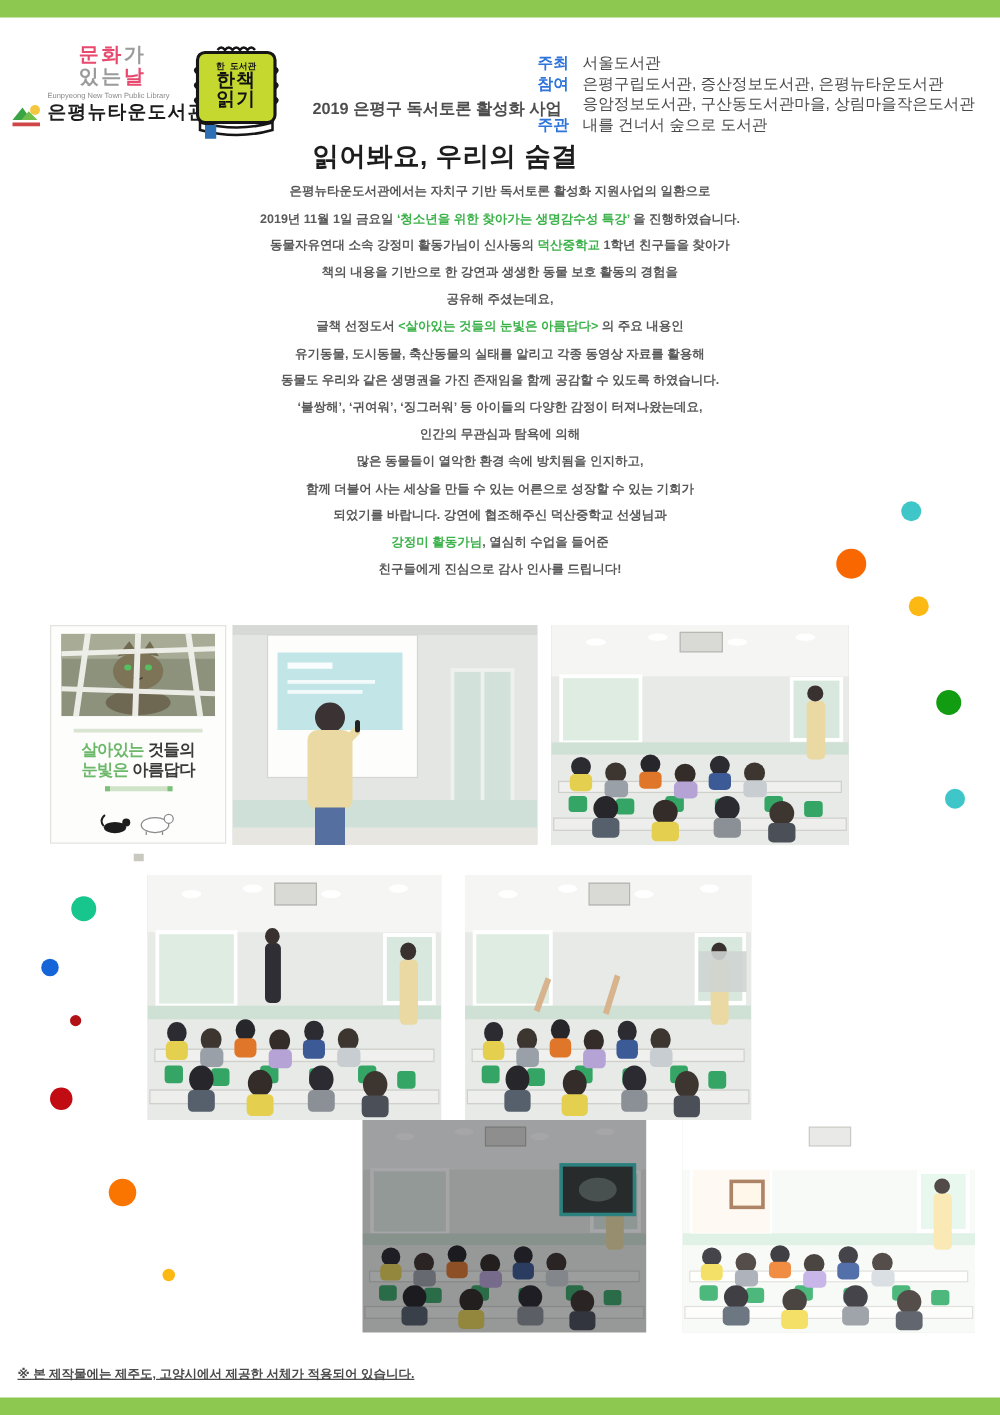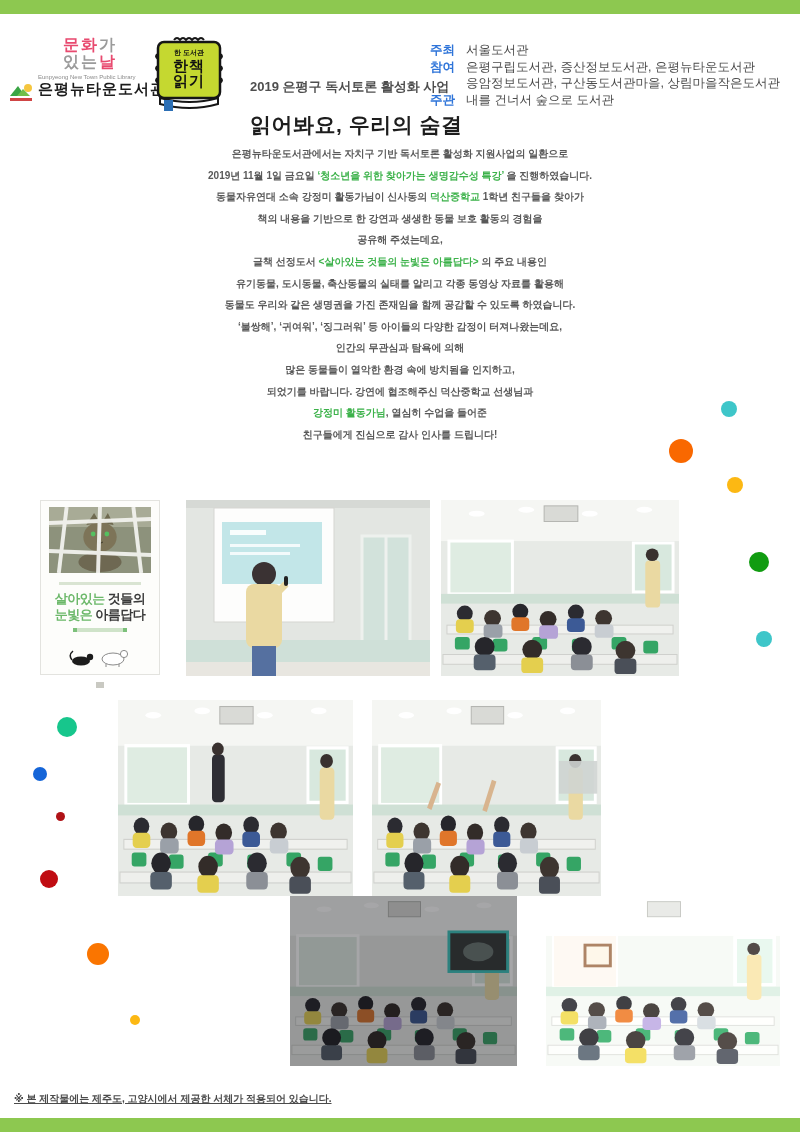--- a/index.html
+++ b/index.html
@@ -13,21 +13,21 @@
     font-weight:bold;font-size:16px;letter-spacing:2px;}
   .culture-logo .pink{color:#e84a6f;} .culture-logo .gray{color:#9b9b9b;}
   .lib-logo{position:absolute;left:8px;top:74px;width:150px;}
   .lib-emblem{position:absolute;left:0px;top:8px;}
   .lib-text{margin-left:30px;}
   .lib-en{font-size:6px;color:#8a8a8a;white-space:nowrap;}
   .lib-ko{font-size:15px;font-weight:bold;color:#1c1c1c;letter-spacing:1px;white-space:nowrap;}
   .bookmark-red{display:inline-block;vertical-align:-2px;}
 
   .badge{position:absolute;left:152px;top:36px;width:88px;height:76px;}
-  .badge .txt{position:absolute;left:0;top:0;width:74px;text-align:center;}
+  .badge .txt{position:absolute;left:0;top:0;width:74px;text-align:center;font-family:Liberation Mono, monospace;}
   .badge .small{font-size:7px;font-weight:bold;color:#111;margin-top:12px;}
   .badge .big{font-size:15px;font-weight:bold;color:#111;line-height:15px;letter-spacing:1px;}
 
   .titles{position:absolute;left:250px;top:42px;}
   .subtitle{font-size:13px;color:#4e4e4e;font-weight:bold;margin-top:36px;}
   .main-title{font-size:21px;color:#1d1d1d;font-weight:bold;margin-top:15px;letter-spacing:0.5px;}
 
   .credits{position:absolute;left:430px;top:42px;font-size:12.5px;line-height:16.5px;}
   .credit-row{display:flex;}
   .credit-label{color:#2e74d9;font-weight:bold;width:30px;flex:0 0 auto;margin-right:6px;}
@@ -41,21 +41,21 @@
   
   .dot{position:absolute;border-radius:50%;}
 
   
   .photo{position:absolute;overflow:hidden;background:#dde0dc;}
   .photo svg{display:block;width:100%;height:100%;}
   .dim{filter:brightness(0.78) saturate(0.9);}
   .brightp{filter:brightness(1.06);}
 
   
-  .cover{position:absolute;left:40px;top:500px;width:120px;height:175px;background:#fdfdfb;
+  .cover{position:absolute;left:40px;top:500px;width:141px;height:175px;background:#fdfdfb;
     border:1px solid #e3e3df;box-sizing:border-box;padding:6px 8px 4px 8px;}
   .cover .catphoto{width:100%;height:66px;}
   .cover .caption-line{height:3px;margin:5px 10px 6px 10px;background:#d9e4d2;}
   .cover .ctitle{text-align:center;font-size:13px;font-weight:bold;line-height:16px;letter-spacing:-0.5px;}
   .cover .g{color:#6cb86a;} .cover .k{color:#3a3a3a;}
   .cover .author{height:4px;width:46px;margin:5px auto 0 auto;background:#cfe3c9;border-left:4px solid #7cc07a;border-right:4px solid #7cc07a;}
   .cover .sketch{display:block;margin:14px auto 0 auto;}
   .cover .pub{width:8px;height:6px;background:#c9c9c2;margin:14px auto 0 auto;}
 
   .footer-note{position:absolute;left:14px;top:1092px;font-size:10px;color:#4b4b4b;font-weight:bold;text-decoration:underline;}
@@ -137,20 +137,21 @@
       <div><span>2019년 11월 1일 금요일 </span><span class="hl">‘청소년을 위한 찾아가는 생명감수성 특강’</span><span> 을 진행하였습니다.</span></div>
       <div><span>동물자유연대 소속 강정미 활동가님이 신사동의 </span><span class="hl">덕산중학교</span><span> 1학년 친구들을 찾아가</span></div>
       <div><span>책의 내용을 기반으로 한 강연과 생생한 동물 보호 활동의 경험을</span></div>
       <div><span>공유해 주셨는데요,</span></div>
       <div><span>글책 선정도서 </span><span class="hl">&lt;살아있는 것들의 눈빛은 아름답다&gt;</span><span> 의 주요 내용인</span></div>
       <div><span>유기동물, 도시동물, 축산동물의 실태를 알리고 각종 동영상 자료를 활용해</span></div>
       <div><span>동물도 우리와 같은 생명권을 가진 존재임을 함께 공감할 수 있도록 하였습니다.</span></div>
       <div><span>‘불쌍해’, ‘귀여워’, ‘징그러워’ 등 아이들의 다양한 감정이 터져나왔는데요,</span></div>
       <div><span>인간의 무관심과 탐욕에 의해</span></div>
       <div><span>많은 동물들이 열악한 환경 속에 방치됨을 인지하고,</span></div>
+      <div><span>함께 더불어 사는 세상을 만들 수 있는 어른으로 성장할 수 있는 기회가</span></div>
       <div><span>되었기를 바랍니다. 강연에 협조해주신 덕산중학교 선생님과</span></div>
       <div><span class="hl">강정미 활동가님</span><span>, 열심히 수업을 들어준</span></div>
       <div><span>친구들에게 진심으로 감사 인사를 드립니다!</span></div>
     </div>
 
   <div class="cover">
     <svg class="catphoto" viewBox="0 0 104 66" preserveAspectRatio="none">
       <rect width="104" height="66" fill="#8d927c"></rect>
       <rect width="104" height="20" fill="#a8ab96"></rect>
       <path d="M38 18 L46 6 L52 16 Z" fill="#6f6a50"></path>

